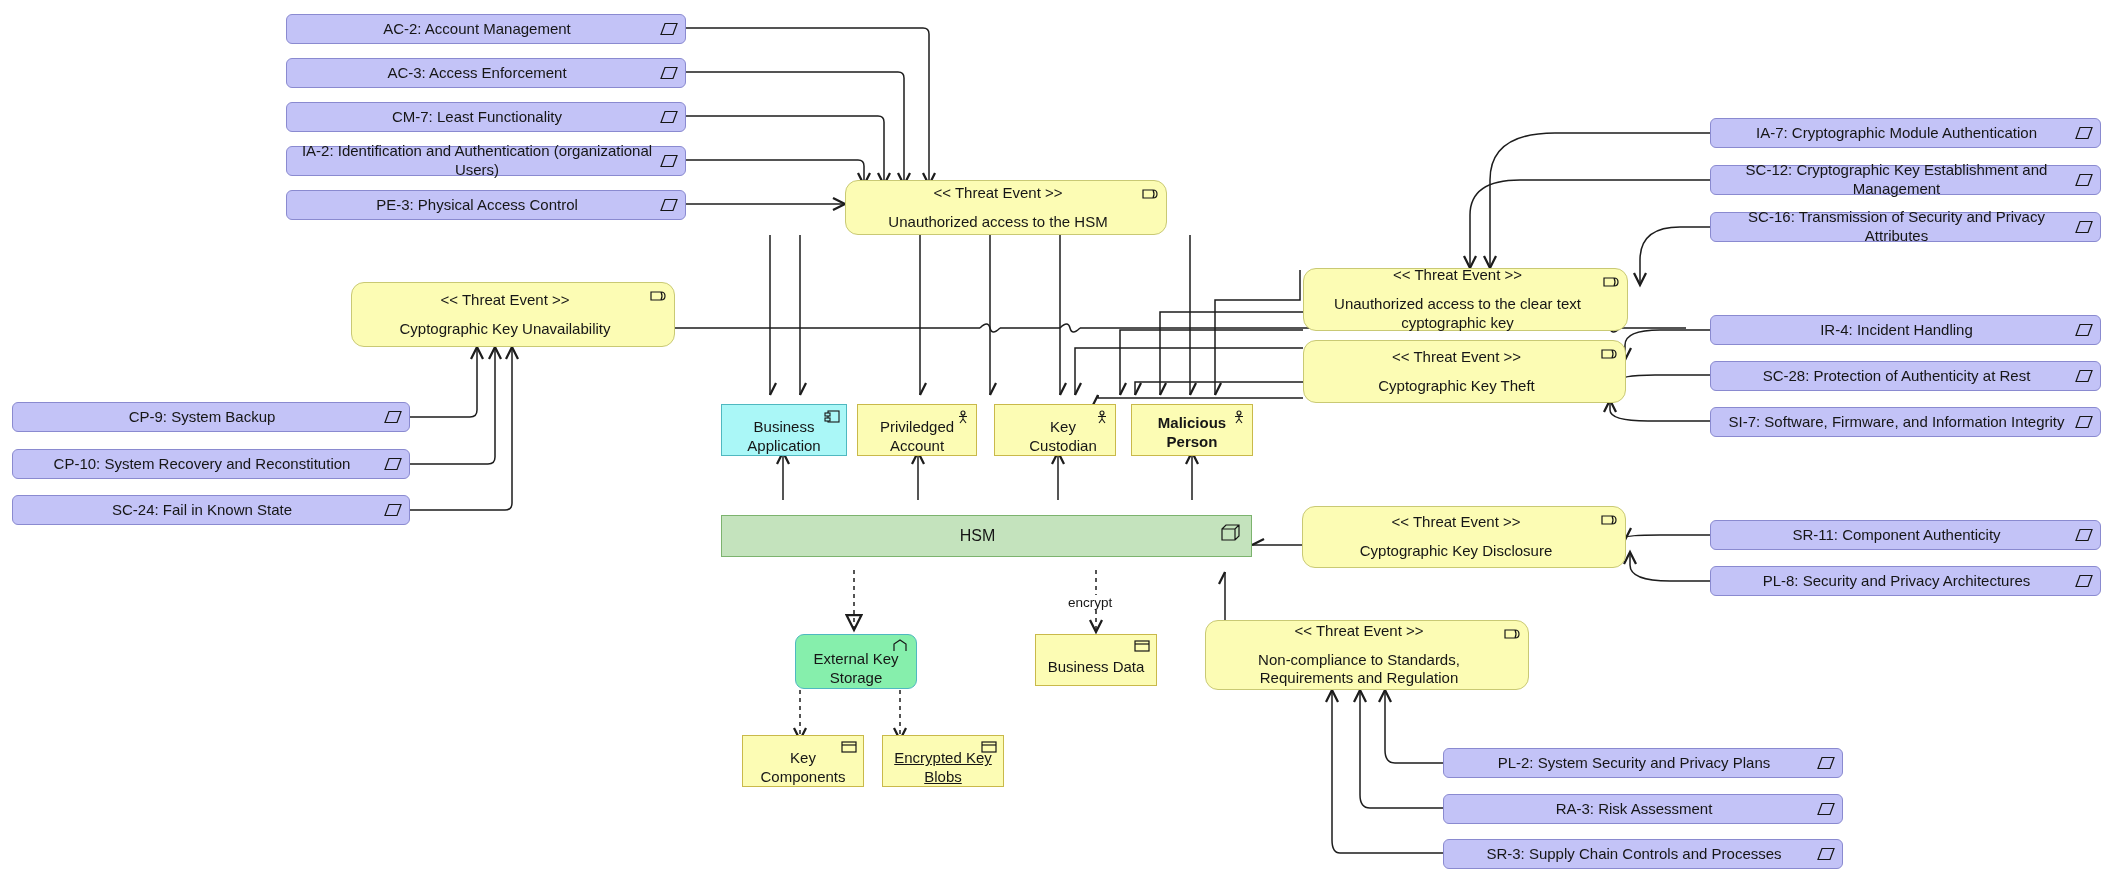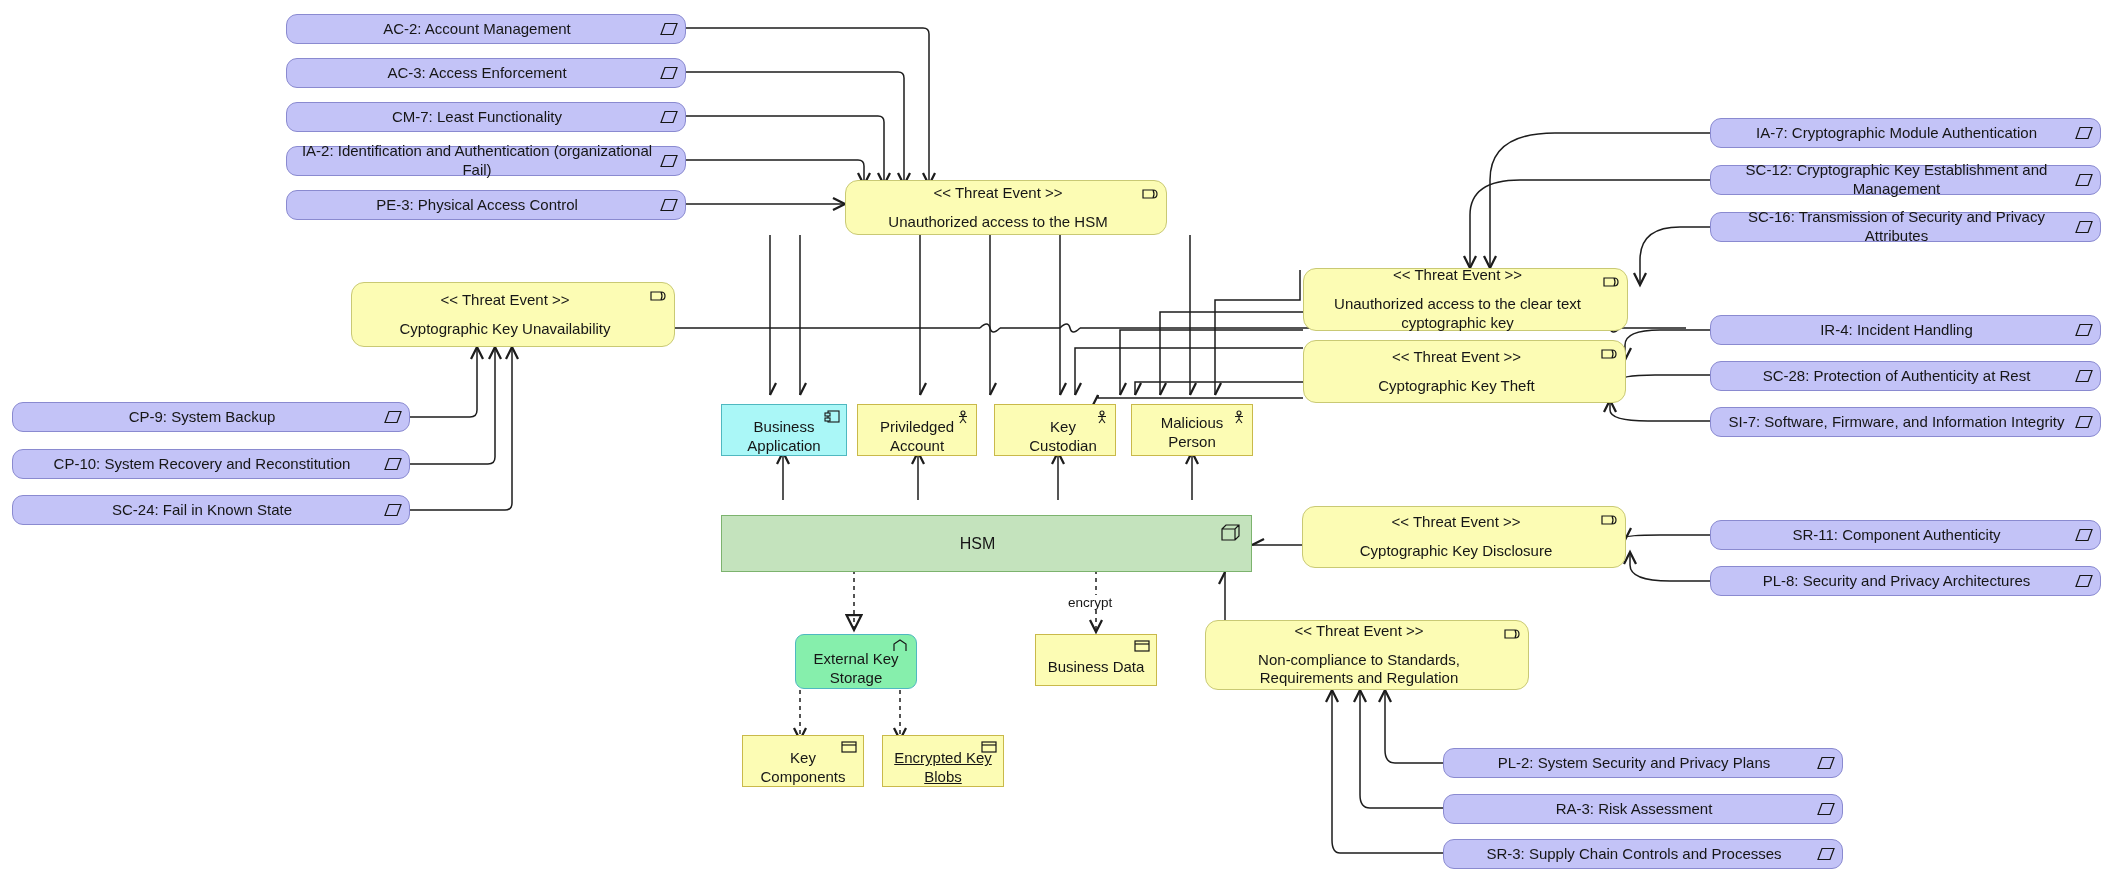--- a/index.html
+++ b/index.html
@@ -5,21 +5,21 @@
   html,body{margin:0;padding:0;background:#ffffff;}
   body{font-family:"Liberation Sans",sans-serif;color:#000;}
   #canvas{position:relative;width:2113px;height:884px;overflow:hidden;background:#fff;}
 
   
   .node{position:absolute;box-sizing:border-box;display:flex;align-items:center;justify-content:center;text-align:center;}
   .node .lbl{display:block;width:100%;line-height:1.25;padding:0 26px 0 8px;}
 
   
   .ctrl{
-    background:#c3c3f7;border:1px solid #8a8ad0;border-radius:11px;
+    background:#c3c3f7;border:1px solid #8a8ad0;border-radius:6px;
     font-size:15px;color:#161616;height:30px;
   }
   .ctrl .lbl{padding:0 30px 0 12px;}
 
   
   .threat{
     background:#fcfcb4;border:1px solid #c9c974;border-radius:13px;
     font-size:15px;color:#161616;
   }
   .threat .lbl{padding:0 26px 0 10px;}
@@ -144,21 +144,21 @@
         <path d="M5,1 L17,1 L13,12 L1,12 Z" fill="none" stroke="#161616" stroke-width="1.2"></path>
       </svg>
   </div>
   <div class="node ctrl" style="left:286px;top:102px;width:400px;">
     <span class="lbl">CM-7: Least Functionality</span>
     <svg class="ico req" width="18" height="13" viewBox="0 0 18 13">
         <path d="M5,1 L17,1 L13,12 L1,12 Z" fill="none" stroke="#161616" stroke-width="1.2"></path>
       </svg>
   </div>
   <div class="node ctrl" style="left:286px;top:146px;width:400px;">
-    <span class="lbl">IA-2: Identification and Authentication (organizational Fail)</span>
+    <span class="lbl">IA-2: Identification and Authentication (organizational Users)</span>
     <svg class="ico req" width="18" height="13" viewBox="0 0 18 13">
         <path d="M5,1 L17,1 L13,12 L1,12 Z" fill="none" stroke="#161616" stroke-width="1.2"></path>
       </svg>
   </div>
   <div class="node ctrl" style="left:286px;top:190px;width:400px;">
     <span class="lbl">PE-3: Physical Access Control</span>
     <svg class="ico req" width="18" height="13" viewBox="0 0 18 13">
         <path d="M5,1 L17,1 L13,12 L1,12 Z" fill="none" stroke="#161616" stroke-width="1.2"></path>
       </svg>
   </div>
@@ -329,28 +329,28 @@
 
   <div class="node actor lower" style="left:994px;top:404px;width:122px;height:52px;">
     <span class="lbl" style="padding:14px 4px 0 20px;">Key Custodian</span>
     <svg class="ico tl" width="14" height="14" viewBox="0 0 14 14">
         <circle cx="7" cy="3" r="2" fill="none" stroke="#161616" stroke-width="1.1"></circle>
         <path d="M7,5 V9 M3,6.5 H11 M7,9 L4,13 M7,9 L10,13" fill="none" stroke="#161616" stroke-width="1.1"></path>
       </svg>
   </div>
 
   <div class="node actor lower" style="left:1131px;top:404px;width:122px;height:52px;">
-    <span class="lbl" style="padding:14px 4px 8px 4px;">Malicious Person</span>
+    <span class="lbl" style="padding:14px 4px 8px 4px;font-weight:bold;">Malicious Person</span>
     <svg class="ico tl" width="14" height="14" viewBox="0 0 14 14">
         <circle cx="7" cy="3" r="2" fill="none" stroke="#161616" stroke-width="1.1"></circle>
         <path d="M7,5 V9 M3,6.5 H11 M7,9 L4,13 M7,9 L10,13" fill="none" stroke="#161616" stroke-width="1.1"></path>
       </svg>
   </div>
 
-  <div class="node nodebox" style="left:721px;top:515px;width:531px;height:57px;">
+  <div class="node nodebox" style="left:721px;top:515px;width:531px;height:42px;">
     <span class="lbl">HSM</span>
     <svg class="ico tl" width="20" height="18" viewBox="0 0 20 18" style="right:10px;top:8px;">
         <path d="M1,5 L5,1 L18,1 L18,12 L14,16 L1,16 Z M1,5 L14,5 L18,1 M14,5 L14,16" fill="none" stroke="#161616" stroke-width="1.2"></path>
       </svg>
   </div>
 
   <div class="node store lower" style="left:795px;top:634px;width:122px;height:55px;">
     <span class="lbl" style="padding:14px 4px 0 4px;">External Key Storage</span>
     <svg class="ico tl" width="16" height="14" viewBox="0 0 16 14" style="right:8px;top:4px;">
         <path d="M2,12 V5 L8,1 L14,5 V12" fill="none" stroke="#161616" stroke-width="1.2"></path>

